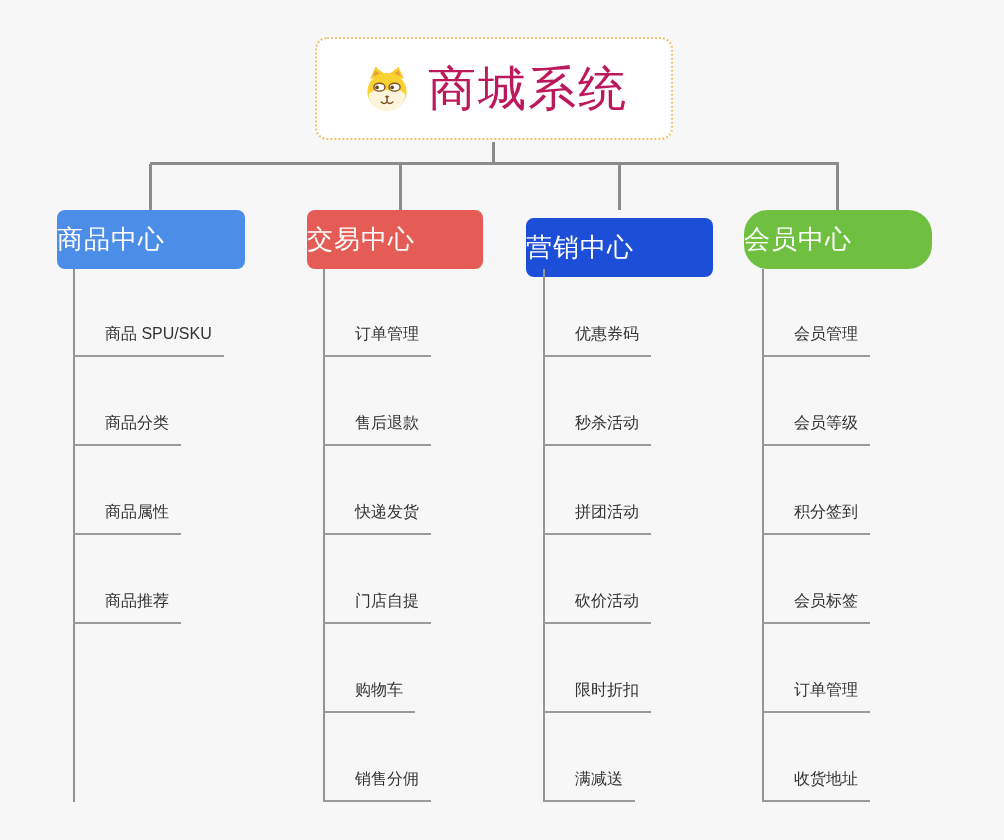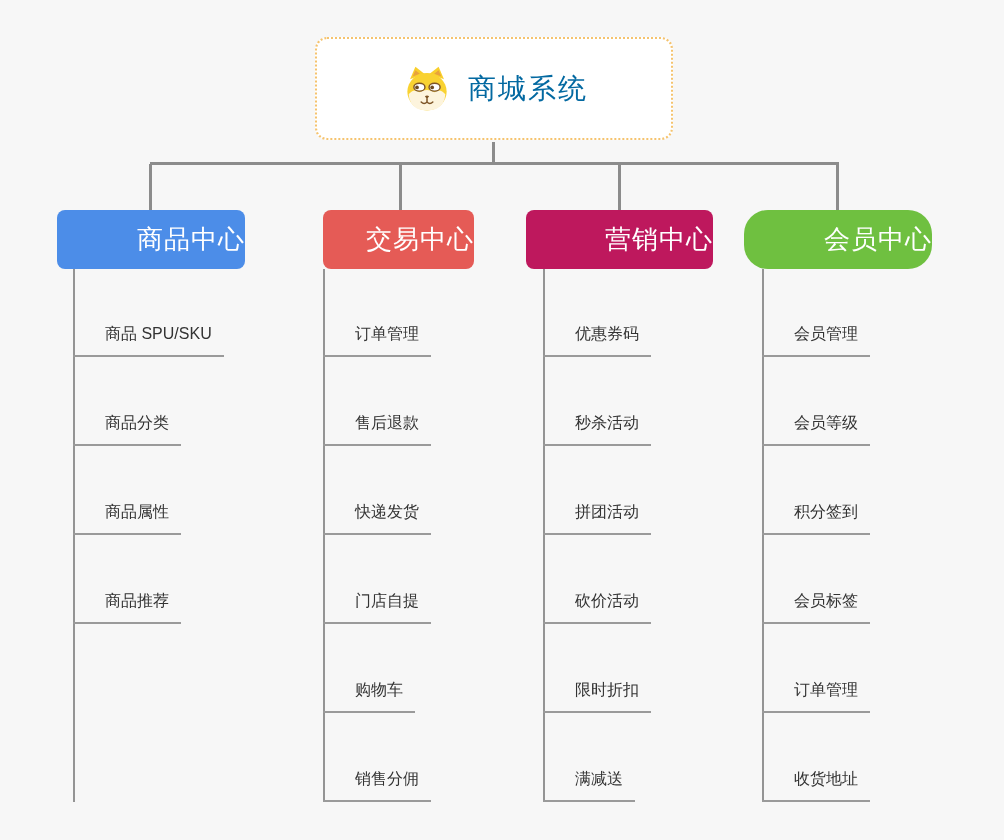--- a/index.html
+++ b/index.html
@@ -21,22 +21,22 @@
     width: 358px; height: 103px;
     background: #ffffff;
     border: 2px dotted #f5c36e;
     border-radius: 12px;
     display: flex;
     align-items: center;
     justify-content: center;
     gap: 14px;
   }
   .root-title {
-    font-size: 28px;
-    color: #0369a1;
+    font-size: 48px;
+    color: #be185d;
     letter-spacing: 2px;
     white-space: nowrap;
   }
   .root-icon { width: 54px; height: 50px; flex: 0 0 auto; }
 
   
   .line { position: absolute; background: #8c8c8c; }
   .root-drop   { left: 492px; top: 142px; width: 3px;  height: 21px; }
   .trunk       { left: 150px; top: 162px; width: 689px; height: 3px; }
   .drop        { top: 164px; width: 3px; height: 46px; }
@@ -45,31 +45,31 @@
   .drop-2 { left: 618px; }
   .drop-3 { left: 836px; }
 
   
   .branch-node {
     position: absolute;
     top: 210px; height: 59px;
     border-radius: 8px;
     display: flex;
     align-items: center;
-    justify-content: flex-end;
+    justify-content: flex-start;
     cursor: default;
   }
   .branch-node span {
     color: #ffffff;
     font-size: 26px;
     letter-spacing: 1px;
     white-space: nowrap;
   }
   .branch-0 { left: 57px;  width: 188px; }
-  .branch-1 { left: 307px; width: 151px; margin-left: 16px; }
+  .branch-1 { left: 307px; width: 176px; }
   .branch-2 { left: 526px; width: 187px; }
   .branch-3 { left: 744px; width: 188px; border-radius: 24px; }
 
   
   .leaf-col {
     position: absolute;
     top: 269px;
     width: 245px;
     height: 533px;
   }
@@ -136,21 +136,21 @@
   <div class="line drop drop-1"></div>
   <div class="line drop drop-2"></div>
   <div class="line drop drop-3"></div>
 
   <div class="branch-node branch-0" style="background: rgb(76, 141, 232);">
     <span>商品中心</span>
   </div>
   <div class="branch-node branch-1" style="background: rgb(229, 91, 86);">
     <span>交易中心</span>
   </div>
-  <div class="branch-node branch-2" style="background: #be185d;">
+  <div class="branch-node branch-2" style="background: #1d4ed8; margin-top: 8px;">
     <span>营销中心</span>
   </div>
   <div class="branch-node branch-3" style="background: rgb(111, 192, 64);">
     <span>会员中心</span>
   </div>
 
   <div class="leaf-col col-0">
     <div class="leaf">商品 SPU/SKU</div>
     <div class="leaf">商品分类</div>
     <div class="leaf">商品属性</div>

